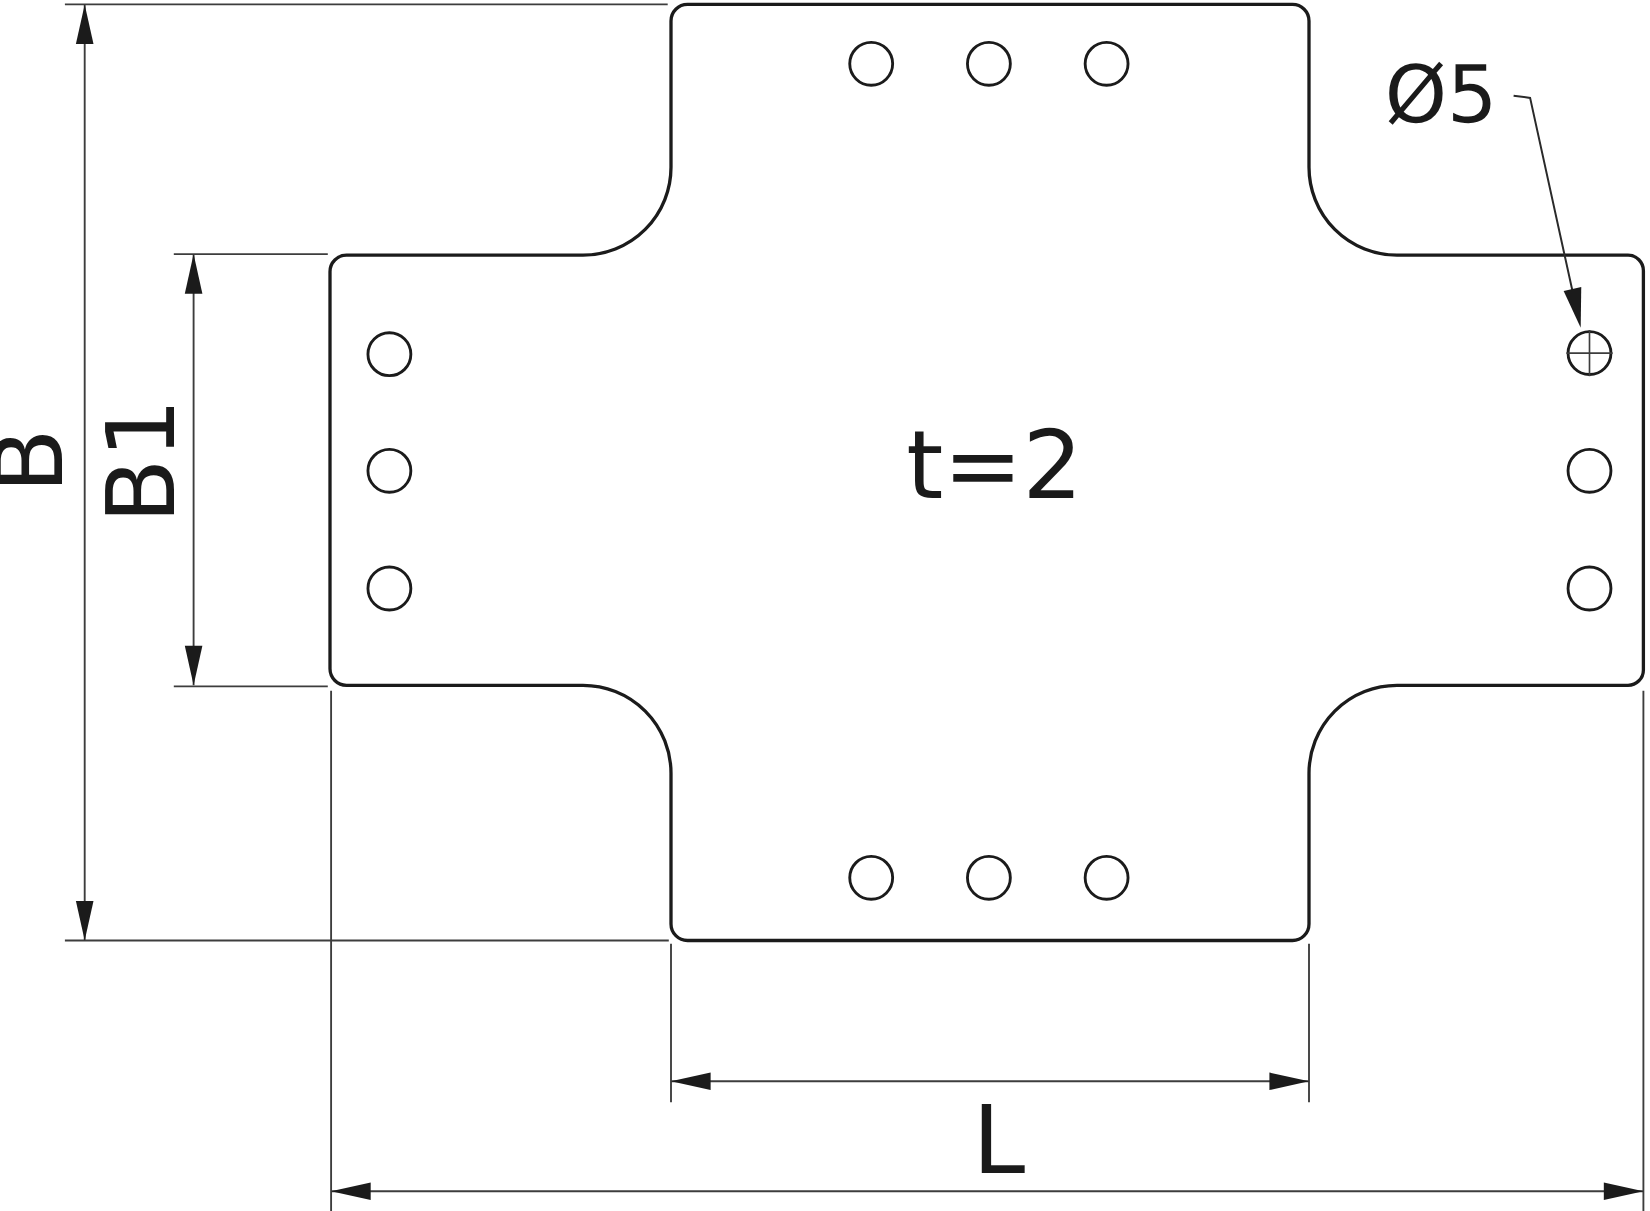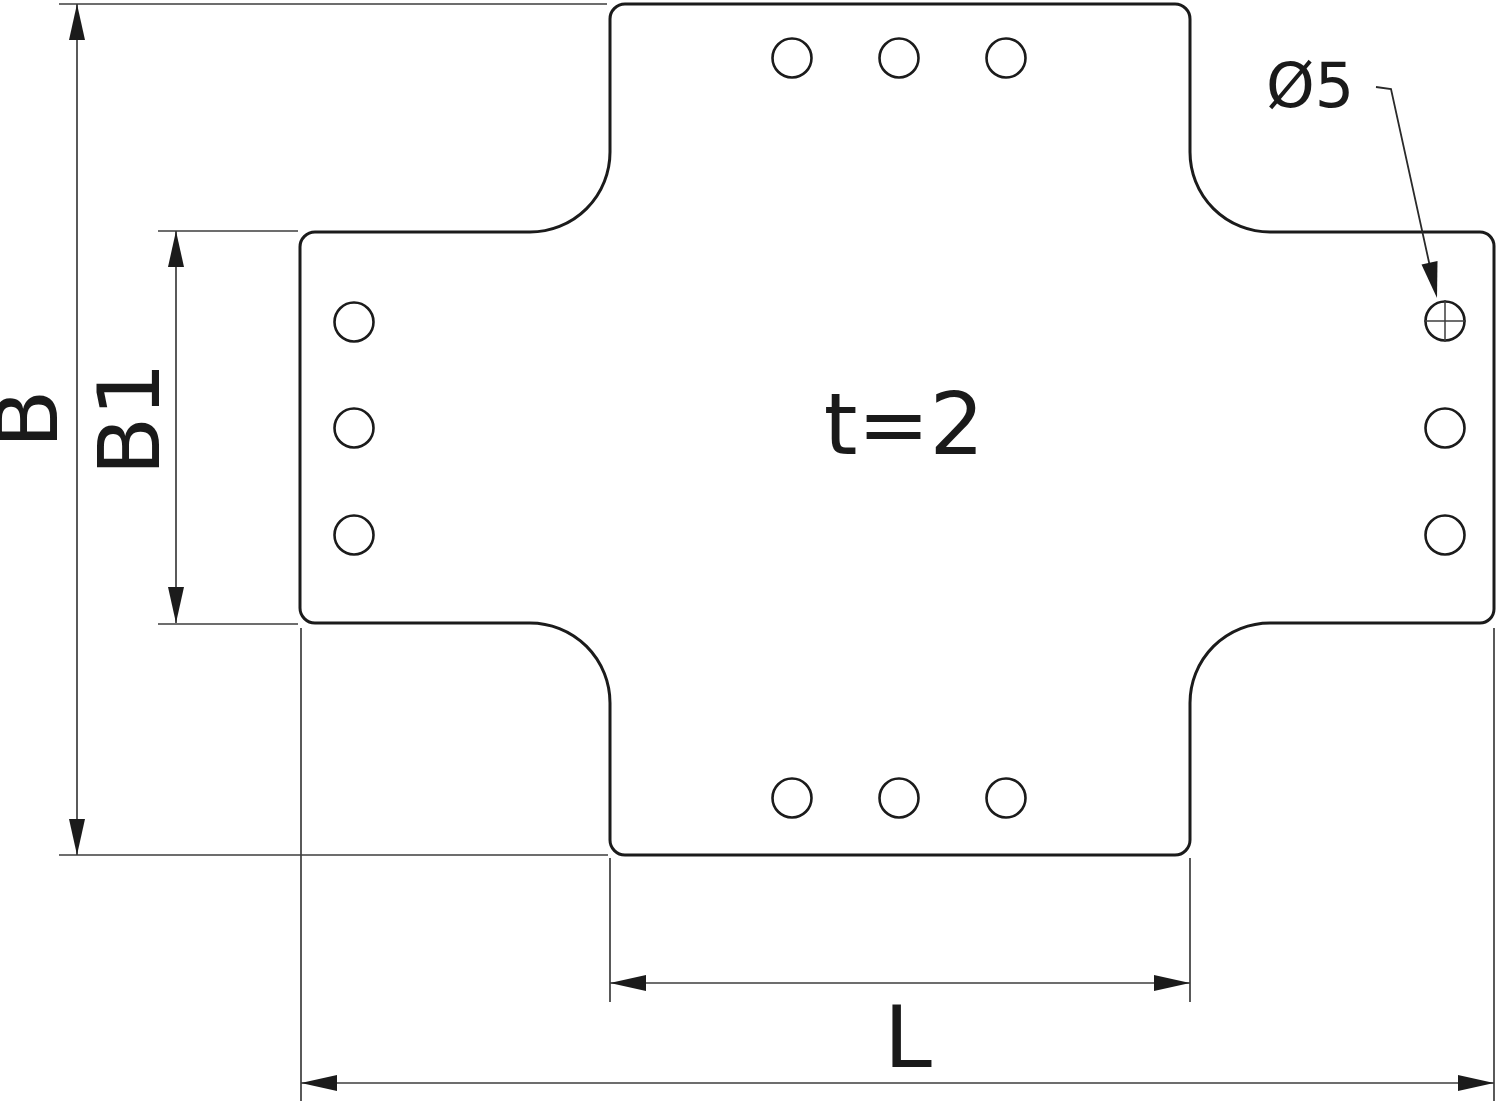--- a/index.html
+++ b/index.html
@@ -25,21 +25,21 @@
     color: #1a1a1a;
     white-space: nowrap;
     transform: translate(-50%, -50%);
     line-height: 1;
     letter-spacing: 0;
   }
   .label.rot {
     transform: translate(-50%, -50%) rotate(-90deg);
   }
   .dim-label { font-size: 86px; }
-  .dia-label { font-size: 62px; }
+  .dia-label { font-size: 72px; }
 </style>
 </head>
 <body>
 
 <div class="canvas">
 
   <svg width="1500" height="1101" viewBox="0 0 1500 1101">
 
     <g stroke="#3d3d3d" stroke-width="1.7">
       <line x1="59" y1="4" x2="607" y2="4"></line>

